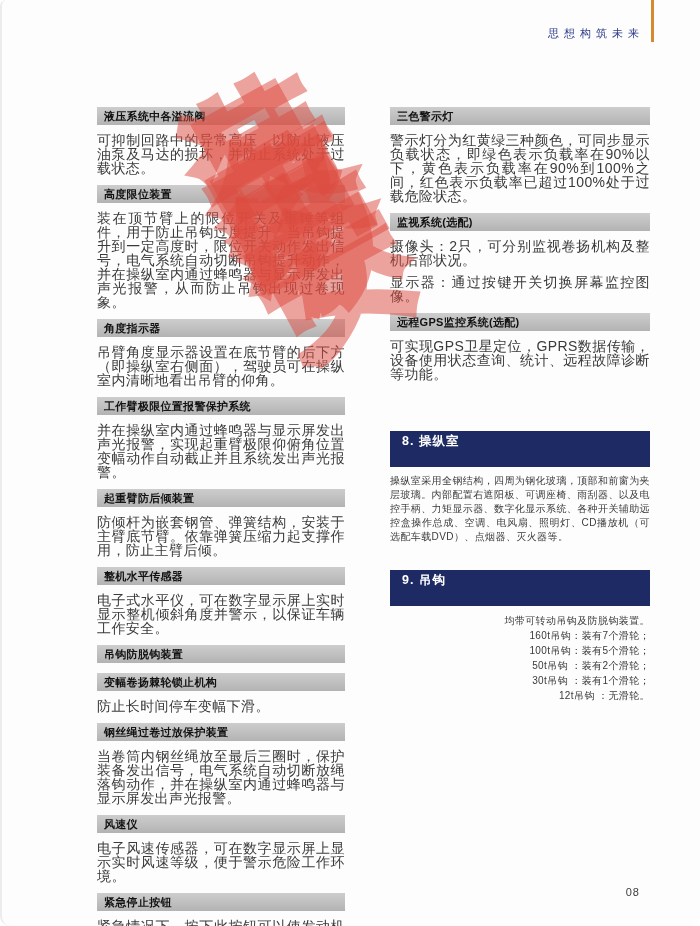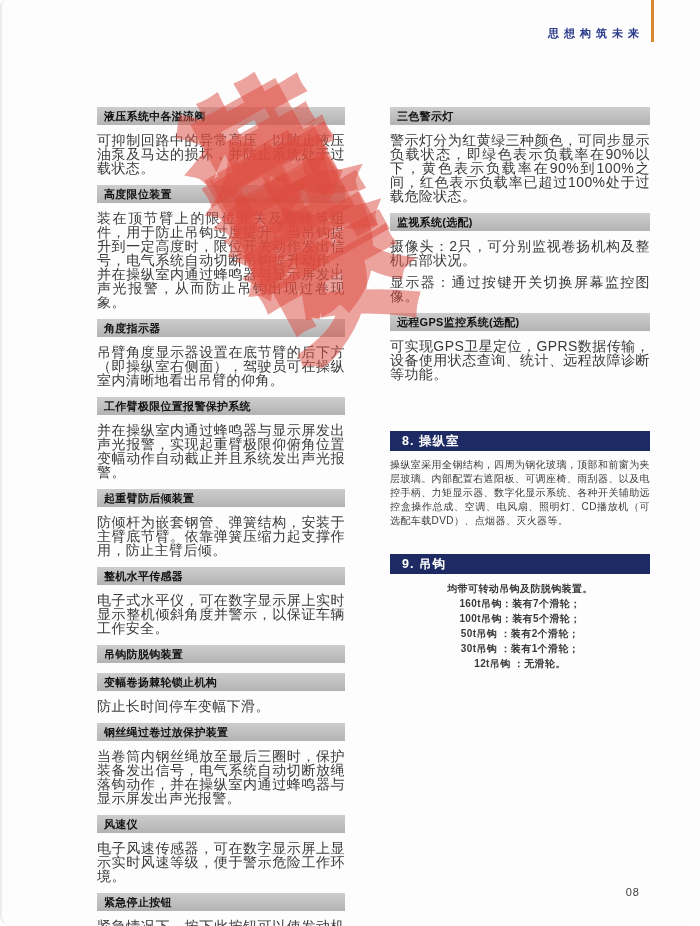--- a/index.html
+++ b/index.html
@@ -12,21 +12,21 @@
   }
   .page {
     position:absolute; inset:0;
     background:#fdfdfd;
     border-left:2px solid #ececec;
     border-radius:6px 0 10px 10px;
   }
   
   .slogan {
     position:absolute; top:26px; right:56px;
-    color:#2c3a8b; font-size:11px; font-weight:bold;
+    color:#2c3a8b; font-size:11px; font-weight:normal;
     letter-spacing:5px; white-space:nowrap;
   }
   .slogan-rule {
     position:absolute; top:0; right:46px;
     width:3px; height:42px; background:#d6892e;
   }
   
   .watermark {
     position:absolute; left:170px; top:135px;
     writing-mode:vertical-rl; text-orientation:upright;
@@ -53,30 +53,30 @@
     font-size:14px; line-height:14px; color:#3a3a3a;
     text-align:justify; letter-spacing:0.4px;
     margin-bottom:8px;
   }
   .sec p:last-child { margin-bottom:10px; }
   
   .chapter { margin-bottom:10px; }
   .chapter-gap-lg { margin-top:50px; }
   .chapter-gap-sm { margin-top:26px; }
   .navybar {
-    height:20px; line-height:20px; padding-left:12px;
+    height:36px; line-height:20px; padding-left:12px;
     background:#1e2a63; color:#ffffff;
     font-size:12.5px; font-weight:bold; letter-spacing:1px;
     margin-bottom:7px;
   }
   .chapter p {
     font-size:10px; line-height:14px; color:#3a3a3a;
     text-align:justify; letter-spacing:0.4px;
   }
-  .chapter p.line { text-align:center; line-height:15px;font-weight:bold; }
+  .chapter p.line { text-align:right; line-height:15px; }
   
   .pagenum {
     position:absolute; right:60px; bottom:28px;
     font-size:11px; color:#3c3c3c; letter-spacing:1px;
   }
 </style>
 </head>
 <body>
 
 <div class="page">

